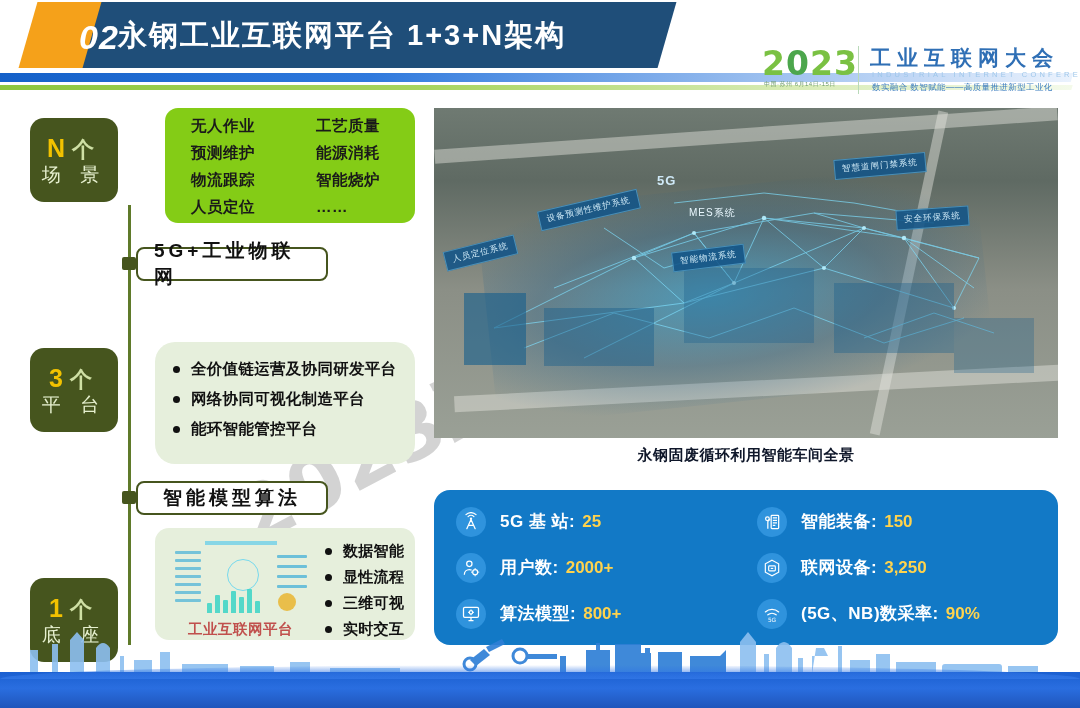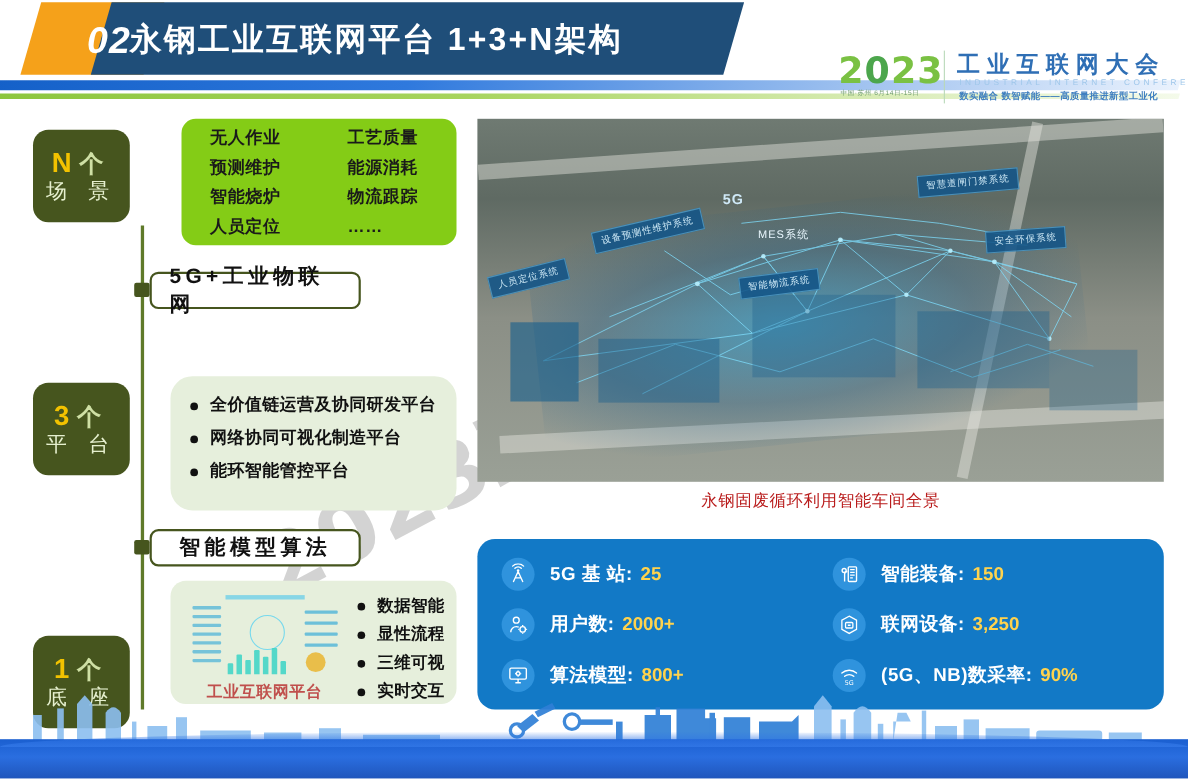--- a/index.html
+++ b/index.html
@@ -58,21 +58,21 @@
   .logo-cn{
     position:absolute;left:108px;top:0px;font-size:21px;font-weight:bold;
     color:#2f6fb5;letter-spacing:6px;white-space:nowrap;
   }
   .logo-en{
     position:absolute;left:110px;top:26px;font-size:7.5px;color:#9fc7ea;
     letter-spacing:3.2px;white-space:nowrap;
   }
   .logo-sub{
     position:absolute;left:110px;top:38px;font-size:8.5px;color:#3f7fc0;
-    letter-spacing:.4px;white-space:nowrap;font-weight:bold;
+    letter-spacing:.4px;white-space:nowrap;font-weight:normal;
   }
 
   
   .stage{
     position:absolute;width:88px;height:84px;border-radius:14px;
     background:#46551e;color:#cfe0a5;
     display:flex;flex-direction:column;align-items:center;justify-content:center;
   }
   .stage .r1{font-size:22px;font-weight:bold;letter-spacing:7px;line-height:1.15;}
   .stage .r1 .big{color:#f2c200;font-size:25px;}
@@ -158,21 +158,21 @@
   }
   .photo .mesh{position:absolute;left:0;top:0;width:100%;height:100%;}
   .photo .bldg{position:absolute;background:rgba(25,95,140,.62);}
   .lbl{
     position:absolute;background:rgba(18,84,136,.88);color:#cfeaf7;
     font-size:8.5px;letter-spacing:1px;padding:3px 7px;white-space:nowrap;
     border:1px solid rgba(120,200,235,.5);
   }
   .photo-cap{
     position:absolute;left:434px;top:446px;width:624px;text-align:center;
-    font-size:15px;font-weight:normal;color:#b91c1c;letter-spacing:.5px;
+    font-size:15px;font-weight:bold;color:#0f172a;letter-spacing:.5px;
   }
 
   
   .stats{
     position:absolute;left:434px;top:490px;width:624px;height:155px;
     background:#1279c6;border-radius:16px;
     display:grid;grid-template-columns:1fr 1fr;
     align-content:center;padding:10px 0 10px 22px;box-sizing:border-box;
     row-gap:2px;
   }
@@ -244,22 +244,22 @@
   <div class="stage" id="stage-1">
     <div class="r1"><span class="big">1</span><span>个</span></div>
     <div class="r2">底 座</div>
   </div>
 
   <div class="scene-box">
     <span>无人作业</span>
     <span>工艺质量</span>
     <span>预测维护</span>
     <span>能源消耗</span>
+    <span>物流跟踪</span>
     <span>智能烧炉</span>
-    <span>物流跟踪</span>
     <span>人员定位</span>
     <span>……</span>
   </div>
 
   <div class="pill" id="pill-5g">5G+工业物联网</div>
   <div class="pill" id="pill-algo">智能模型算法</div>
 
   <div class="greenbox" id="plat-box">
     <div class="li">
         <span class="dot"></span>

